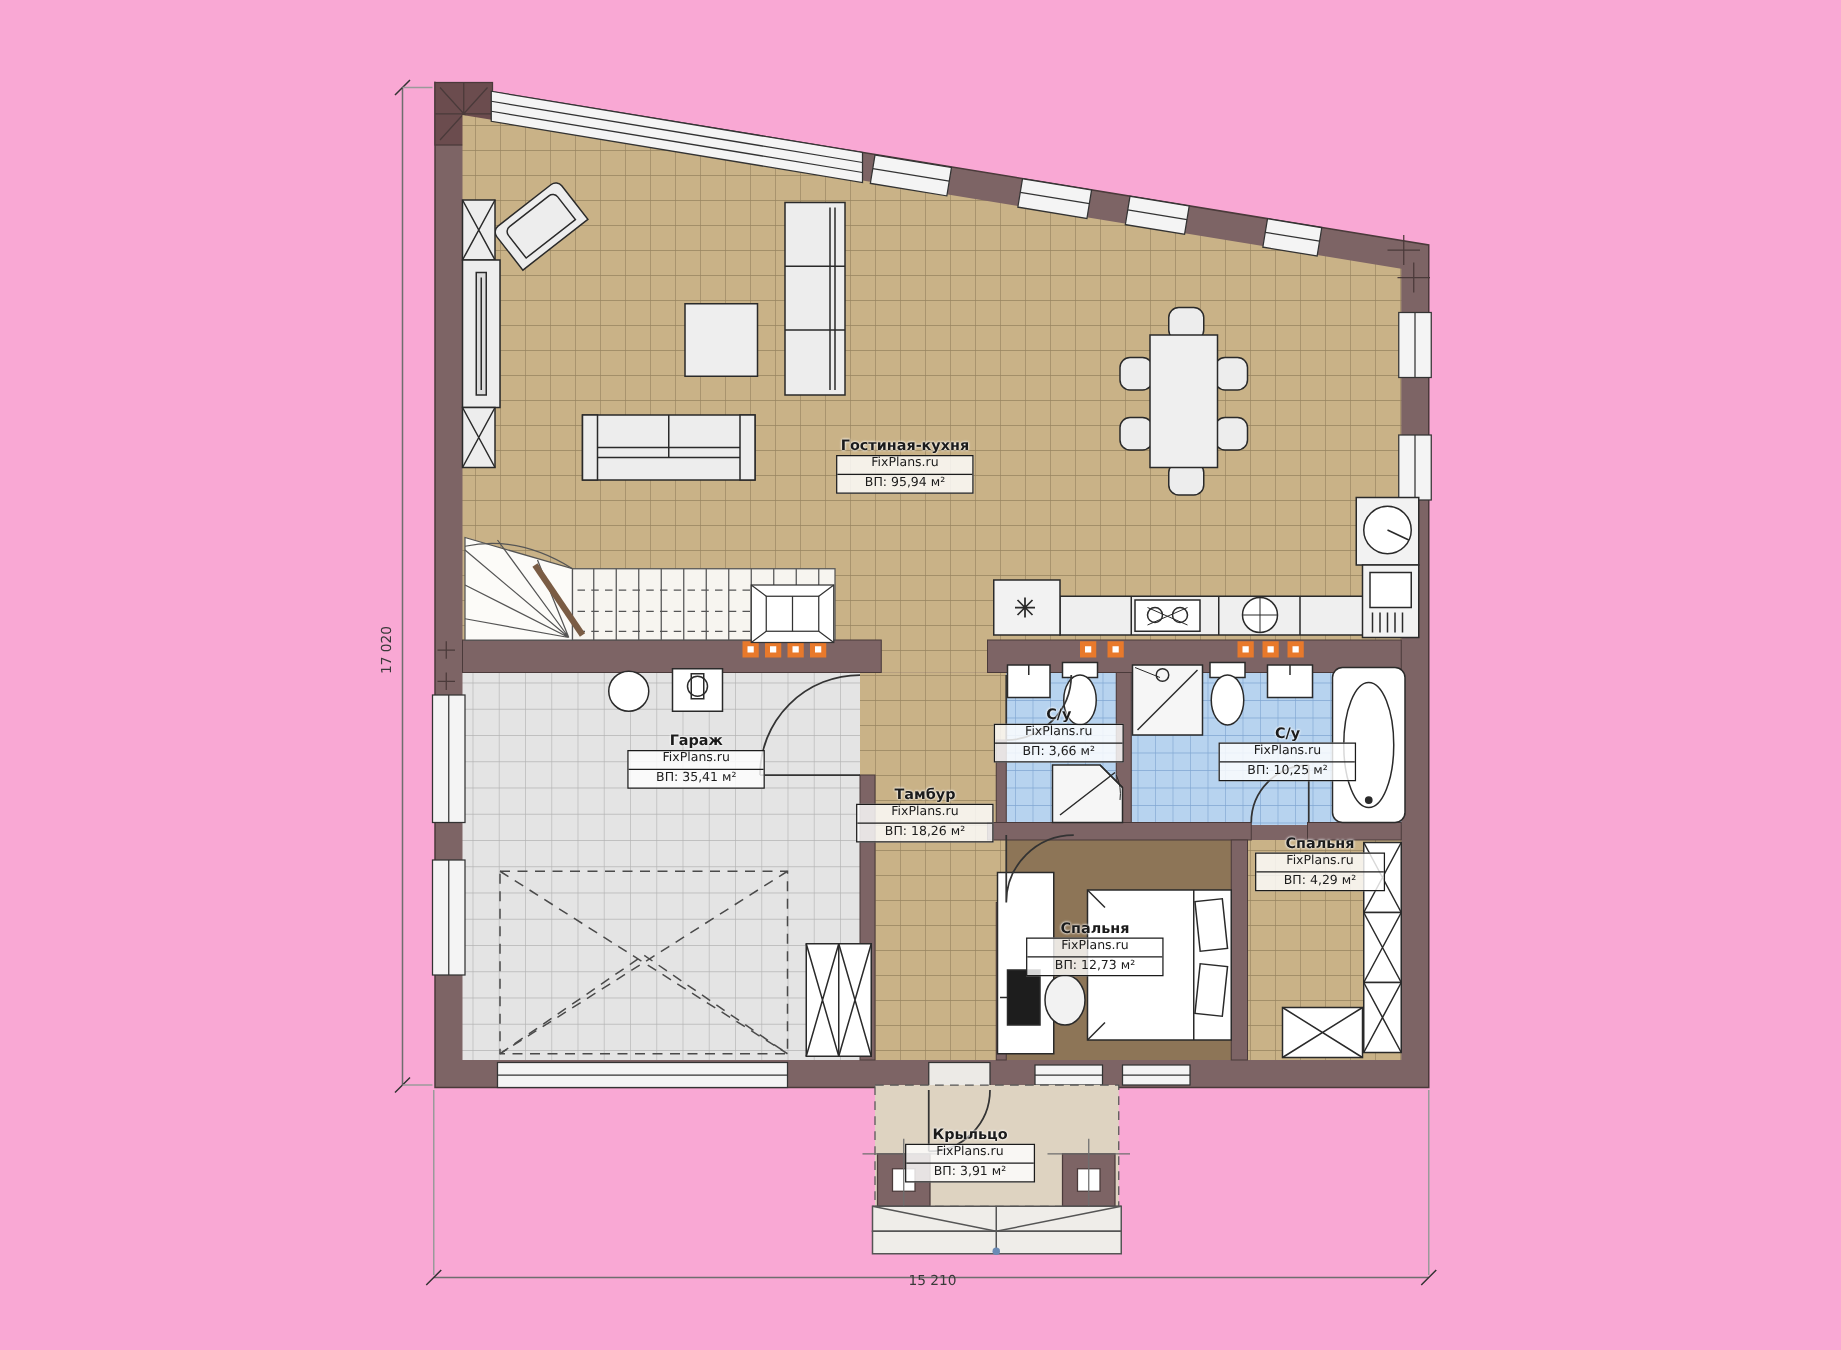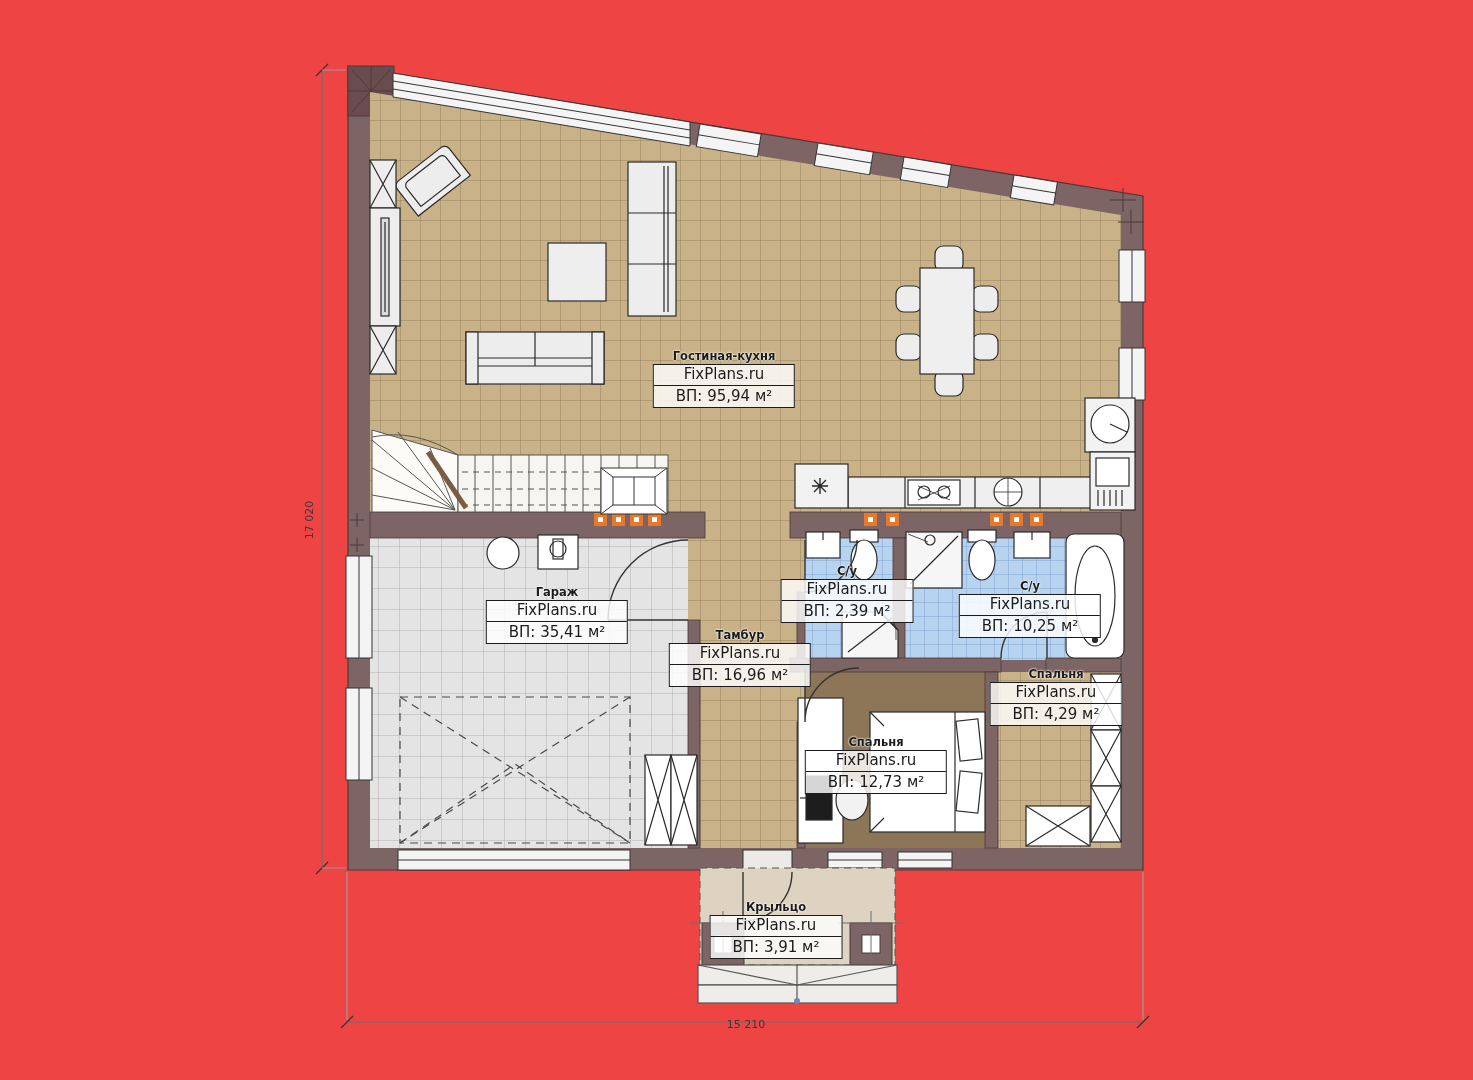--- a/index.html
+++ b/index.html
@@ -1,23 +1,23 @@
 <!DOCTYPE html>
 <html><head>
 <meta charset="utf-8">
 <style>
   html,body{margin:0;padding:0;background:#ffffff;}
-  #stage{position:relative;width:1473px;height:1080px;background:#ef4444;overflow:hidden;
+  #stage{position:relative;width:1473px;height:1080px;background:#f9a8d4;overflow:hidden;
          font-family:"DejaVu Sans", sans-serif;}
   #plan-svg{position:absolute;left:0;top:0;z-index:1;}
   .room-label{position:absolute;transform:translateX(-50%);text-align:center;z-index:3;color:#1b1b1b;}
   .room-name{font-size:11.5px;font-weight:bold;line-height:1.05;margin-bottom:2px;
              text-shadow:0 0 2px #fff,0 0 2px #fff;white-space:nowrap;}
   .room-box{display:inline-block;border:1.6px solid #1b1b1b;background:rgba(255,255,255,0.82);
-            font-size:15px;line-height:1.25;min-width:80px;}
+            font-size:10px;line-height:1.25;min-width:80px;}
   .room-box .brand{border-bottom:1.4px solid #1b1b1b;padding:0 6px 1px;white-space:nowrap;}
   .room-box .area{padding:1px 22px;white-space:nowrap;}
   .dim{position:absolute;font-size:11px;color:#3a3a3a;z-index:3;white-space:nowrap;}
   .dim-v{left:309px;top:520px;transform:translate(-50%,-50%) rotate(-90deg);}
   .dim-h{left:746px;top:1004px;transform:translateX(-50%);margin-top:14px;}
 </style>
 </head>
 <body>
 
 <div id="stage">
@@ -344,29 +344,29 @@
   <div class="room-box">
     <div class="brand">FixPlans.ru</div>
     <div class="area">ВП: 35,41 м²</div>
   </div>
 </div>
 
 <div class="room-label" style="left:740px;top:629px;">
   <div class="room-name">Тамбур</div>
   <div class="room-box">
     <div class="brand">FixPlans.ru</div>
-    <div class="area">ВП: 16,96 м²</div>
+    <div class="area">ВП: 18,26 м²</div>
   </div>
 </div>
 
 <div class="room-label" style="left:847px;top:565px;">
   <div class="room-name">С/у</div>
   <div class="room-box">
     <div class="brand">FixPlans.ru</div>
-    <div class="area">ВП: 2,39 м²</div>
+    <div class="area">ВП: 3,66 м²</div>
   </div>
 </div>
 
 <div class="room-label" style="left:1030px;top:580px;">
   <div class="room-name">С/у</div>
   <div class="room-box">
     <div class="brand">FixPlans.ru</div>
     <div class="area">ВП: 10,25 м²</div>
   </div>
 </div>

